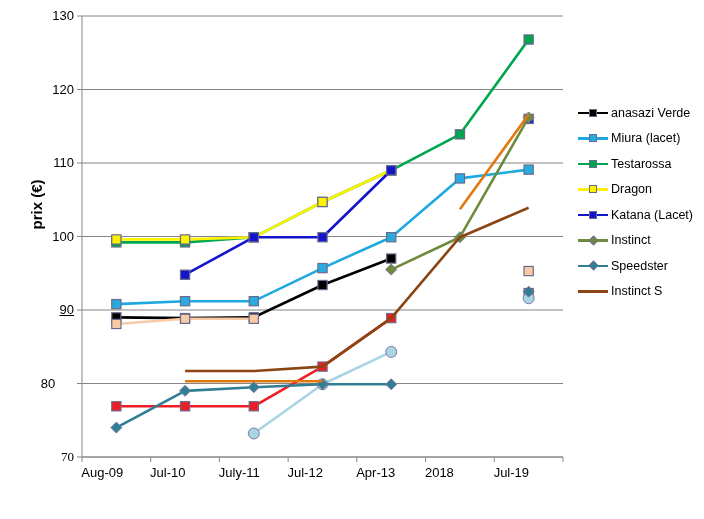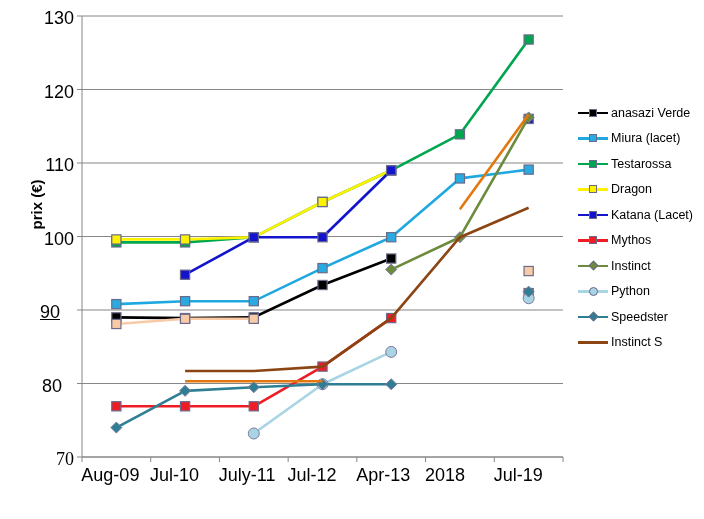--- a/index.html
+++ b/index.html
@@ -32,21 +32,21 @@
     text-align: center;
     transform: rotate(-90deg);
     transform-origin: center center;
     font-size: 15px;
     font-weight: bold;
     color: #000000;
     letter-spacing: 0px;
   }
   .tick-label {
     position: absolute;
-    font-size: 18px;
+    font-size: 13px;
     color: #000000;
     white-space: nowrap;
   }
   .y-tick {
     text-align: right;
     width: 40px;
   }
   .x-tick {
     text-align: left;
     width: 70px;
@@ -226,22 +226,22 @@
       </g>
     </svg>
 
   <div class="y-axis-title">prix (€)</div>
 
   <div id="y-ticks">
       <div class="tick-label y-tick" style="left: 34px; top: 8px;">130</div>
       <div class="tick-label y-tick" style="left: 34px; top: 81.5px;">120</div>
       <div class="tick-label y-tick" style="left: 34px; top: 155px;">110</div>
       <div class="tick-label y-tick" style="left: 34px; top: 228.5px;">100</div>
-      <div class="tick-label y-tick" style="left: 20px; top: 302px; text-decoration: underline;">90</div>
-      <div class="tick-label y-tick" style="left: 22px; top: 375.5px;">80</div>
+      <div class="tick-label y-tick" style="left: 34px; top: 302px; text-decoration: underline;">90</div>
+      <div class="tick-label y-tick" style="left: 28px; top: 375.5px; text-align: center;">80</div>
       <div class="tick-label y-tick" style="left: 34px; top: 449px; font-family: Liberation Serif, serif;">70</div>
     </div>
   <div id="x-ticks">
       <div class="tick-label x-tick" style="left: 81.3571px; top: 465px;">Aug-09</div>
       <div class="tick-label x-tick" style="left: 150.071px; top: 465px;">Jul-10</div>
       <div class="tick-label x-tick" style="left: 218.786px; top: 465px;">July-11</div>
       <div class="tick-label x-tick" style="left: 287.5px; top: 465px;">Jul-12</div>
       <div class="tick-label x-tick" style="left: 356.214px; top: 465px;">Apr-13</div>
       <div class="tick-label x-tick" style="left: 424.929px; top: 465px;">2018</div>
       <div class="tick-label x-tick" style="left: 493.643px; top: 465px;">Jul-19</div>
@@ -278,41 +278,27 @@
       </div>
       <div class="legend-row">
         <span class="legend-key">
           <span class="legend-line" style="background: rgb(20, 20, 204);"></span>
           <span class="legend-marker " style="background: rgb(20, 20, 204);"></span>
         </span>
         <span class="legend-label">Katana (Lacet)</span>
       </div>
       <div class="legend-row">
         <span class="legend-key">
-          <span class="legend-line" style="background: rgb(238, 28, 37);"></span>
-          <span class="legend-marker " style="background: rgb(238, 28, 37);"></span>
-        </span>
-        <span class="legend-label">Mythos</span>
-      </div>
-      <div class="legend-row">
-        <span class="legend-key">
           <span class="legend-line" style="background: rgb(110, 139, 61);"></span>
           <span class="legend-marker diamond" style="background: rgb(110, 139, 61);"></span>
         </span>
         <span class="legend-label">Instinct</span>
       </div>
       <div class="legend-row">
         <span class="legend-key">
-          <span class="legend-line" style="background: rgb(168, 212, 227);"></span>
-          <span class="legend-marker circle" style="background: rgb(168, 212, 227);"></span>
-        </span>
-        <span class="legend-label">Python</span>
-      </div>
-      <div class="legend-row">
-        <span class="legend-key">
           <span class="legend-line" style="background: rgb(46, 126, 148);"></span>
           <span class="legend-marker diamond" style="background: rgb(46, 126, 148);"></span>
         </span>
         <span class="legend-label">Speedster</span>
       </div>
       <div class="legend-row">
         <span class="legend-key">
           <span class="legend-line" style="background: rgb(139, 69, 19);"></span>
         </span>
         <span class="legend-label">Instinct S</span>

